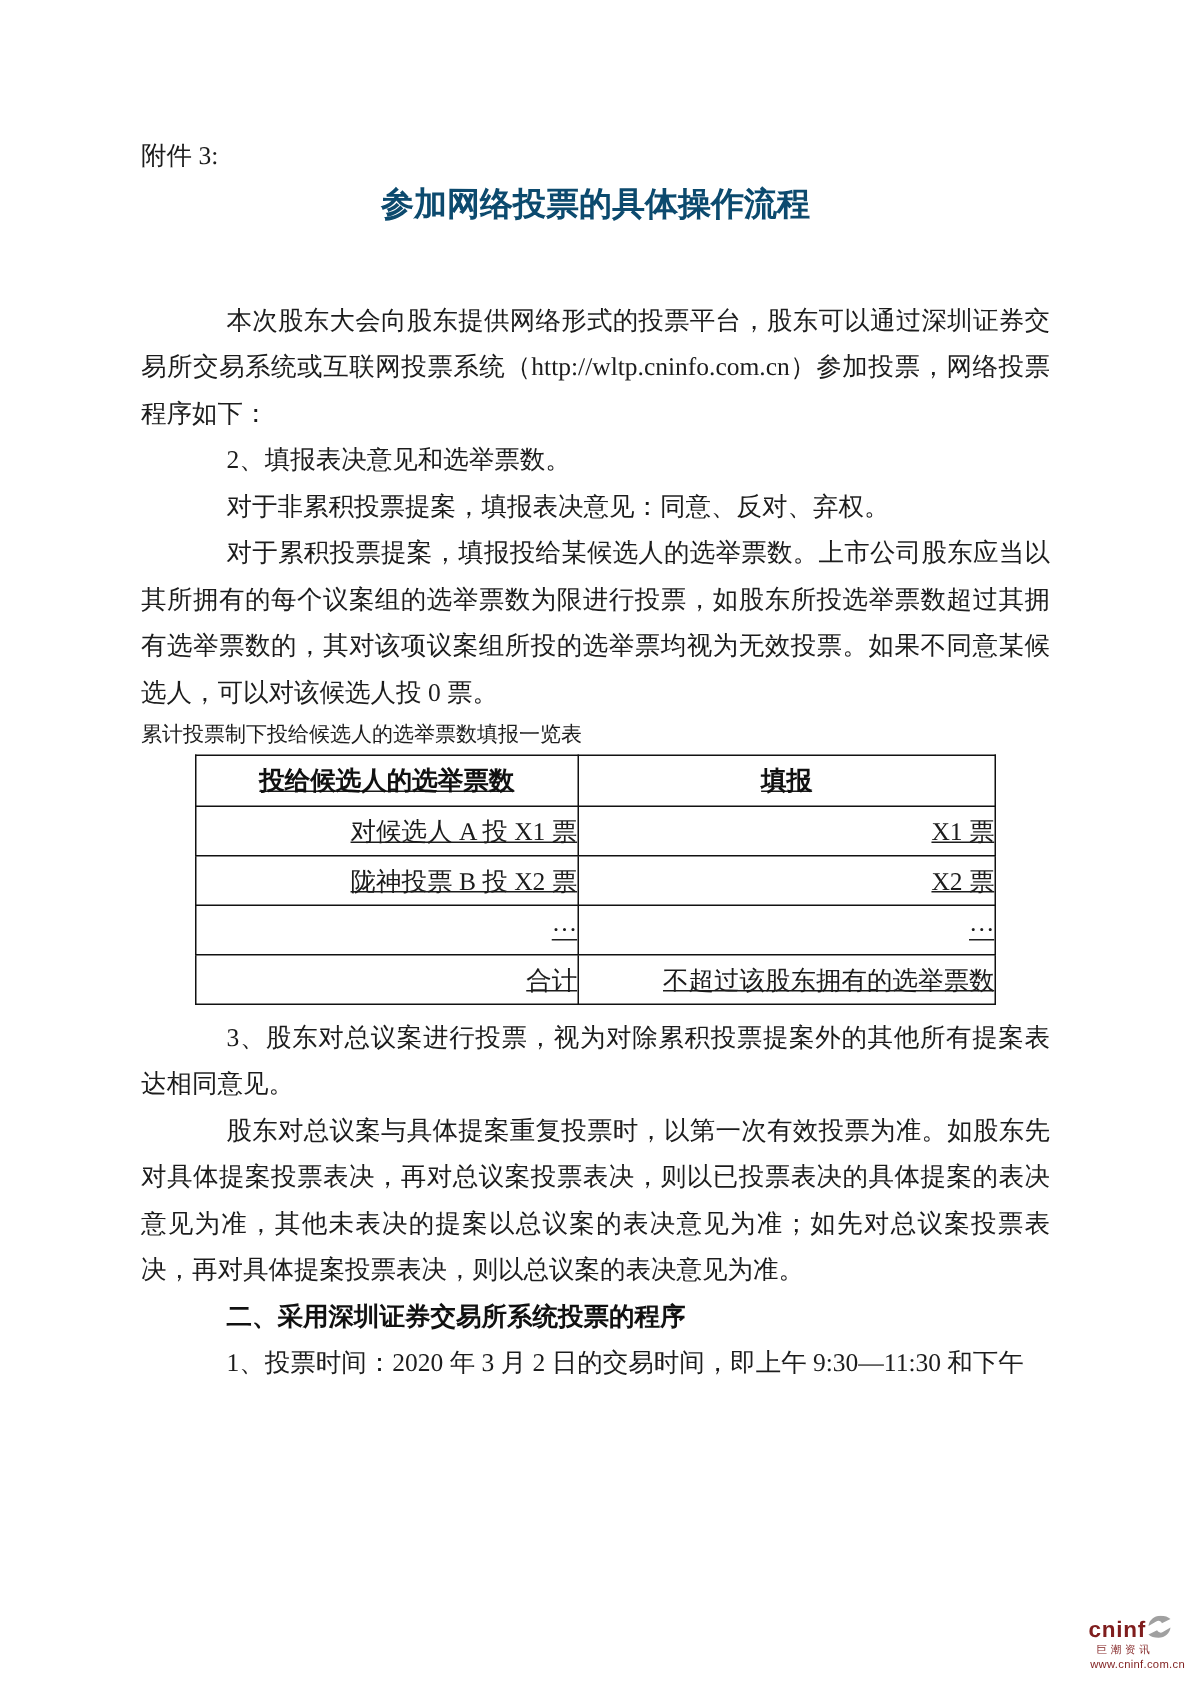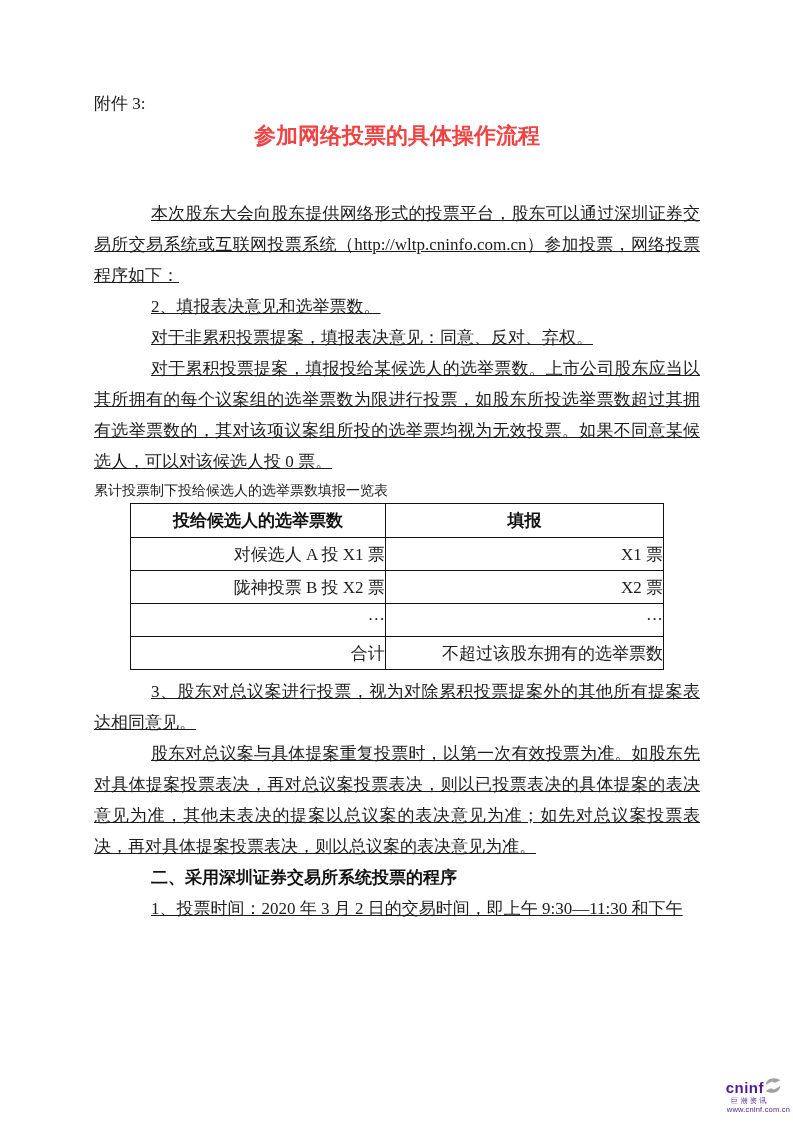--- a/index.html
+++ b/index.html
@@ -24,28 +24,27 @@
     font-size: 17px;
     line-height: 31px;
   }
   .doc-title {
     margin-top: 2px;
     font-family: "Liberation Sans", "DejaVu Sans", sans-serif;
     font-weight: bold;
     font-size: 22px;
     line-height: 30px;
     text-align: center;
-    color: #ef4444;
+    color: #0c4a6e;
   }
   p.para {
     font-size: 17px;
     line-height: 31px;
     text-align: justify;
     text-indent: 57px;
-    text-decoration: underline;
   }
   p.intro { margin-top: 47px; }
   .sec-heading {
     font-family: "Liberation Sans", "DejaVu Sans", sans-serif;
     font-weight: bold;
     font-size: 17px;
     line-height: 31px;
     text-indent: 57px;
     color: #111;
   }
@@ -53,20 +52,21 @@
     margin-top: 2px;
     font-size: 14px;
     line-height: 24px;
     text-align: left;
   }
   table.vote-table {
     border-collapse: collapse;
     width: 534px;
     margin: 0 auto;
     table-layout: fixed;
+    text-decoration: underline;
   }
   .vote-table th, .vote-table td {
     border: 1.5px solid #111;
     text-align: center;
     padding: 0;
     overflow: hidden;
     white-space: nowrap;
   }
   .vote-table th {
     font-family: "Liberation Sans", "DejaVu Sans", sans-serif;
@@ -84,21 +84,21 @@
   }
   .vote-table .col1 { width: 47.8%; }
   .vote-table .col2 { width: 52.2%; }
   p.after-table { margin-top: 6px; }
 
   .cninfo-logo {
     position: absolute;
     right: 3px;
     bottom: 8px;
     width: 120px;
-    color: #4c1d95;
+    color: #7f1d1d;
     font-family: "Liberation Sans", "DejaVu Sans", sans-serif;
     text-align: right;
     line-height: 1.1;
   }
   .logo-row1 {
     display: flex;
     justify-content: flex-end;
     align-items: center;
     gap: 1px;
     padding-right: 9px;

